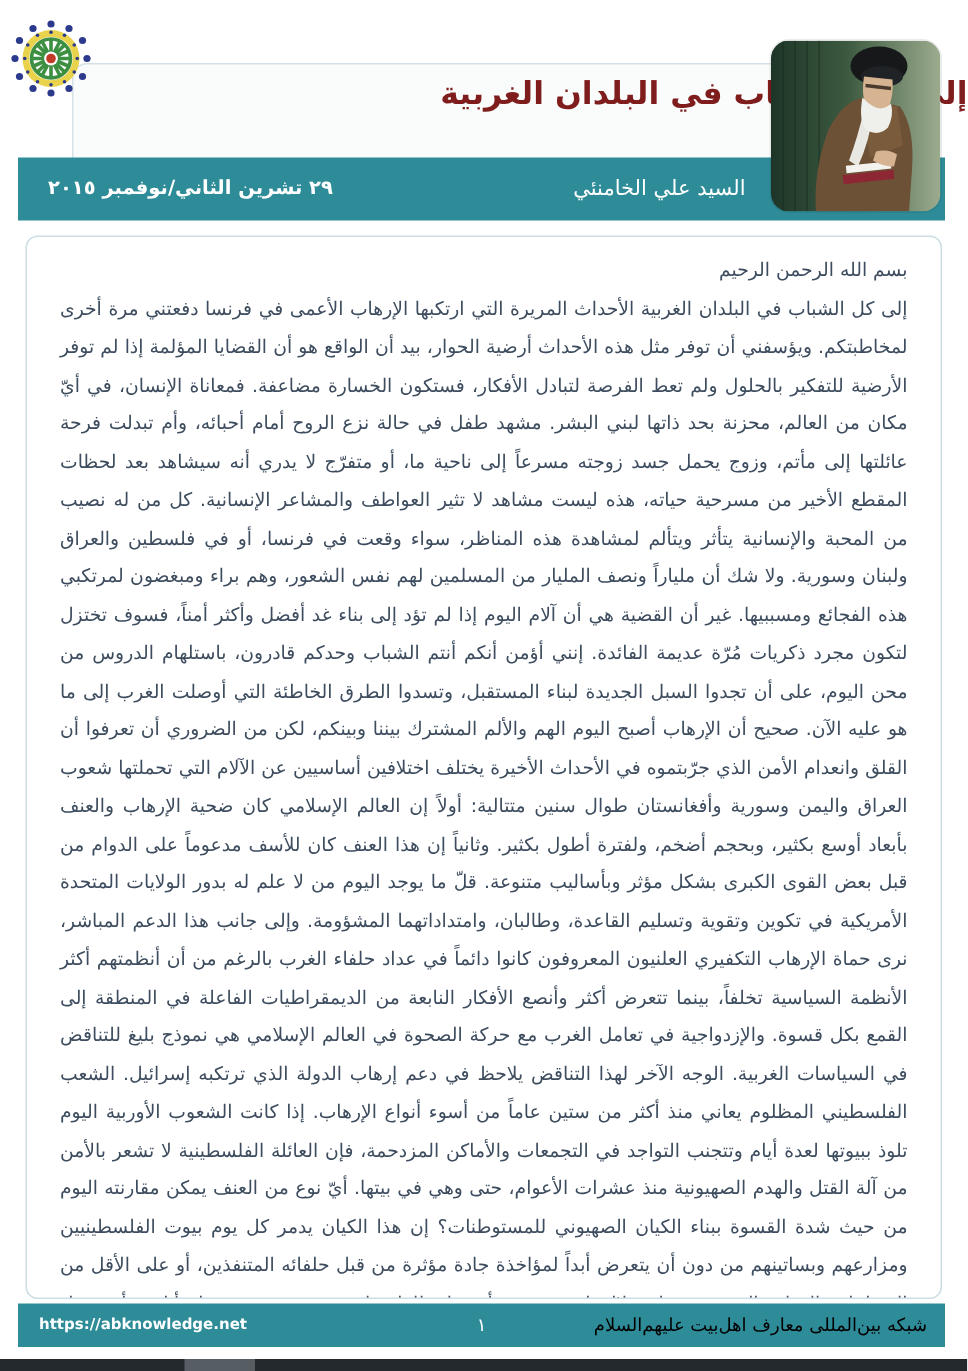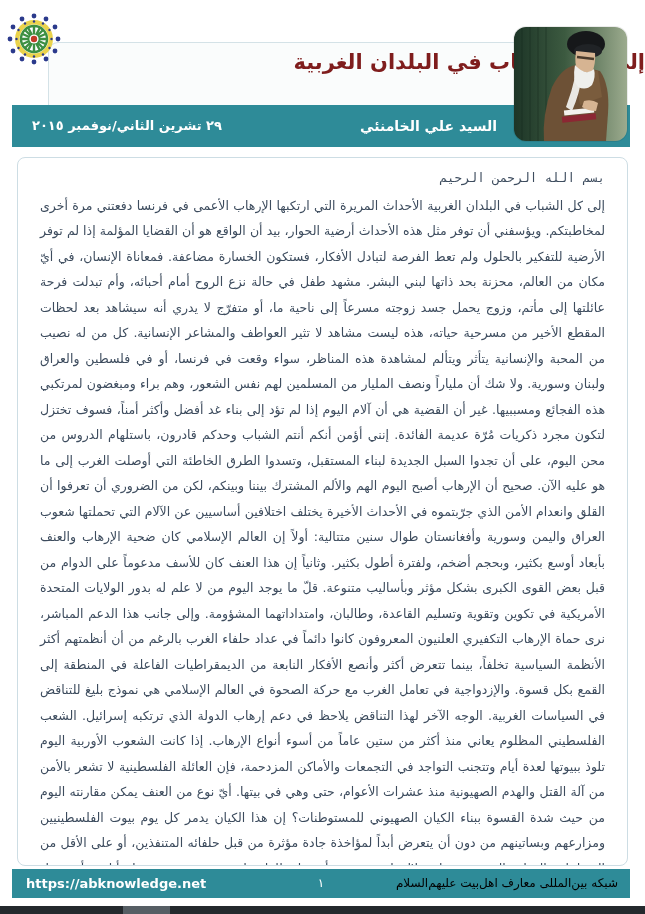--- a/index.html
+++ b/index.html
@@ -21,53 +21,53 @@
   }
   .doc-title {
     position:absolute; left:0; right:0; top:50px; 
     font-size:21px; font-weight:bold; color:#7f1d1d; z-index:3;
     direction:rtl;
   }
   .band { position:absolute; left:12px; right:15px; background:#2e8b98; }
   .band-header { top:105px; height:42px; z-index:2; }
   .author {
     position:absolute; right:133px; top:0; height:42px; line-height:42px;
-    color:#ffffff; font-weight:bold; font-size:14px; direction:rtl;
+    color:#ffffff; font-weight:normal; font-size:14px; direction:rtl;
   }
   .date {
     position:absolute; left:20px; top:0; height:28px; line-height:42px;
     color:#ffffff; font-weight:bold; font-size:13px; direction:rtl;
   }
   .photo {
     position:absolute; left:514px; top:27px; width:113px; height:114px;
     border-radius:12px; overflow:hidden; z-index:6;
     box-shadow:0 0 0 1px rgba(0,0,0,0.08);
   }
 
   
   .content-box {
     position:absolute; left:17px; top:157px; width:611px; height:709px;
     border:1px solid #cddde4; border-radius:8px; background:#ffffff;
     padding:9px 22px 6px 22px; overflow:hidden;
     direction:rtl;
     color:#3d4c5e;
   }
   .bismillah {
-    font-size:12.5px; line-height:25.5px; text-align:right; direction:rtl;font-family:Liberation Mono, monospace;
+    font-size:12.5px; line-height:25.5px; text-align:right; direction:rtl;
   }
   .body-text {
     font-size:12.5px; line-height:25.5px; direction:rtl;
     text-align:justify; text-align-last:right;
   }
 
   
   .band-footer { top:869px; height:29px; z-index:2; }
   .footer-url {
     position:absolute; left:14px; top:0; height:29px; line-height:29px;
-    color:#ffffff; font-weight:bold; font-size:13px; direction:ltr;
+    color:#ffffff; font-weight:bold; font-size:10px; direction:ltr;
     text-decoration:none;
   }
   .footer-page {
     position:absolute; left:50%; transform:translateX(-50%); top:0;
     height:29px; line-height:29px; color:#ffffff; font-size:12px;
   }
   .footer-network {
     position:absolute; right:12px; top:0; height:29px; line-height:29px;
     color:#000000; font-size:12px; direction:rtl;
   }

